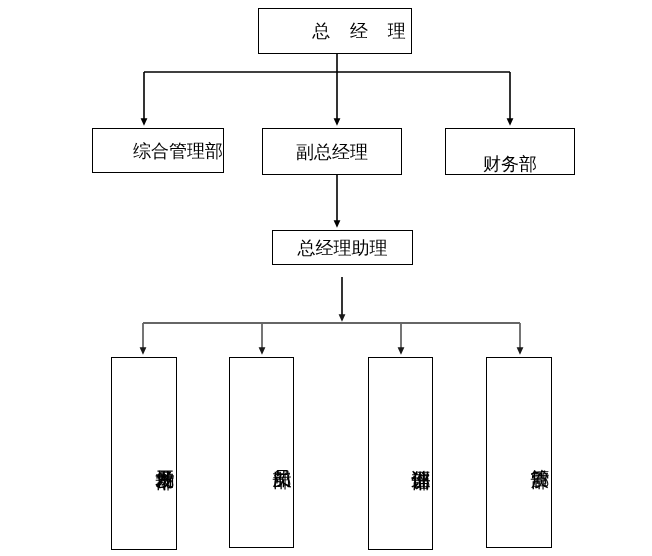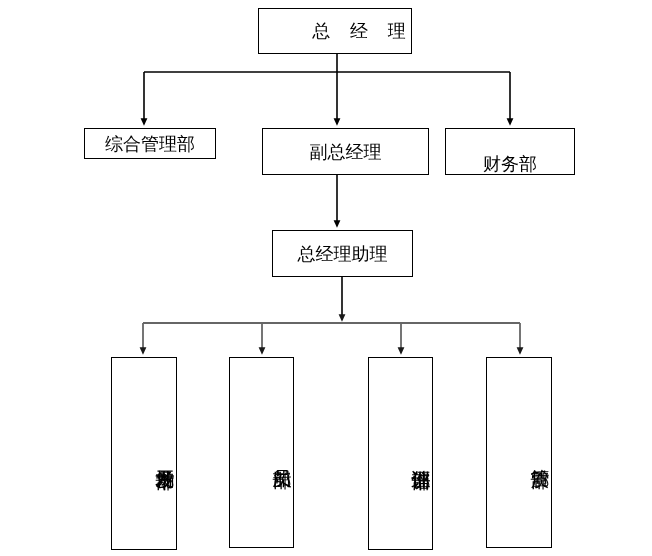--- a/index.html
+++ b/index.html
@@ -103,33 +103,33 @@
       <line x1="262" y1="323" x2="262" y2="351" stroke="#666666" stroke-width="1.8" marker-end="url(#arrowGray)"></line>
       <line x1="401" y1="323" x2="401" y2="351" stroke="#666666" stroke-width="1.8" marker-end="url(#arrowGray)"></line>
       <line x1="520" y1="323" x2="520" y2="351" stroke="#666666" stroke-width="1.8" marker-end="url(#arrowGray)"></line>
     </g>
   </svg>
 
   <div class="node-box node-h node-spaced" style="left:258px; top:8px; width:154px; height:46px;padding-left:48px;">
     <span class="node-label">总 经 理</span>
   </div>
 
-  <div class="node-box node-h" style="left:84px; top:128px; width:132px; height:31px;">
+  <div class="node-box node-h" style="left:92px; top:128px; width:132px; height:45px;justify-content:flex-end;">
     <span class="node-label">综合管理部</span>
   </div>
 
-  <div class="node-box node-h" style="left:262px; top:128px; width:167px; height:47px;">
+  <div class="node-box node-h" style="left:262px; top:128px; width:140px; height:47px;">
     <span class="node-label">副总经理</span>
   </div>
 
   <div class="node-box node-h" style="left:445px; top:128px; width:130px; height:47px;align-items:flex-end;">
     <span class="node-label">财务部</span>
   </div>
 
-  <div class="node-box node-h" style="left:272px; top:230px; width:141px; height:47px;">
+  <div class="node-box node-h" style="left:272px; top:230px; width:141px; height:35px;">
     <span class="node-label">总经理助理</span>
   </div>
 
   <div class="node-box node-v" style="left:111px; top:357px; width:66px; height:193px;">
     <span class="node-label">市场开发部</span>
   </div>
 
   <div class="node-box node-v" style="left:229px; top:357px; width:65px; height:191px;">
     <span class="node-label">船员部</span>
   </div>

